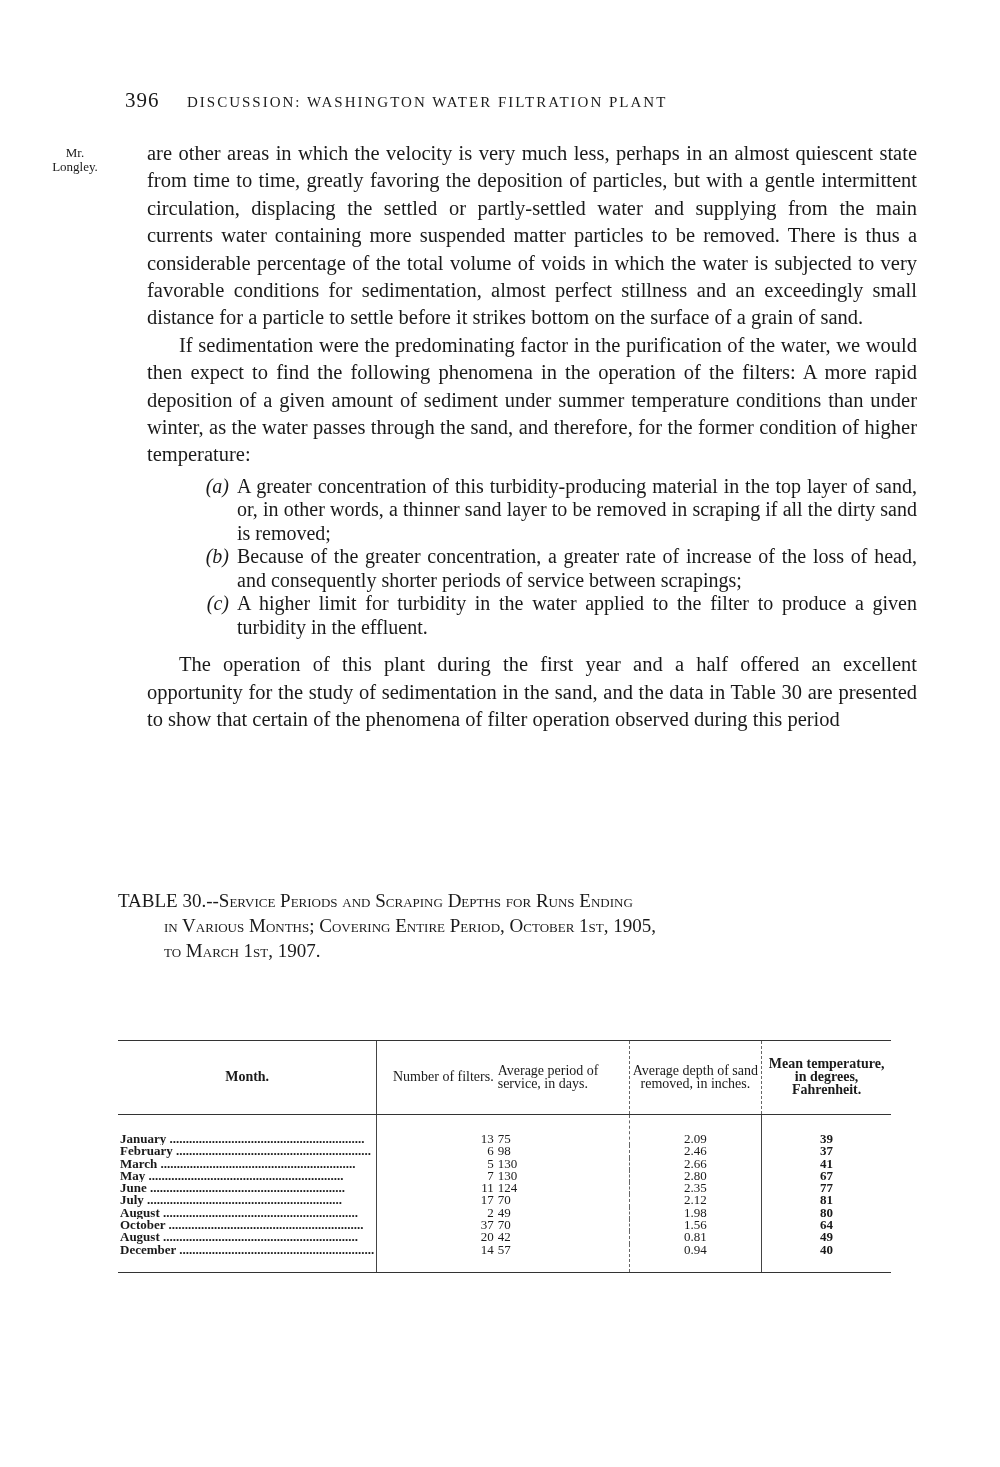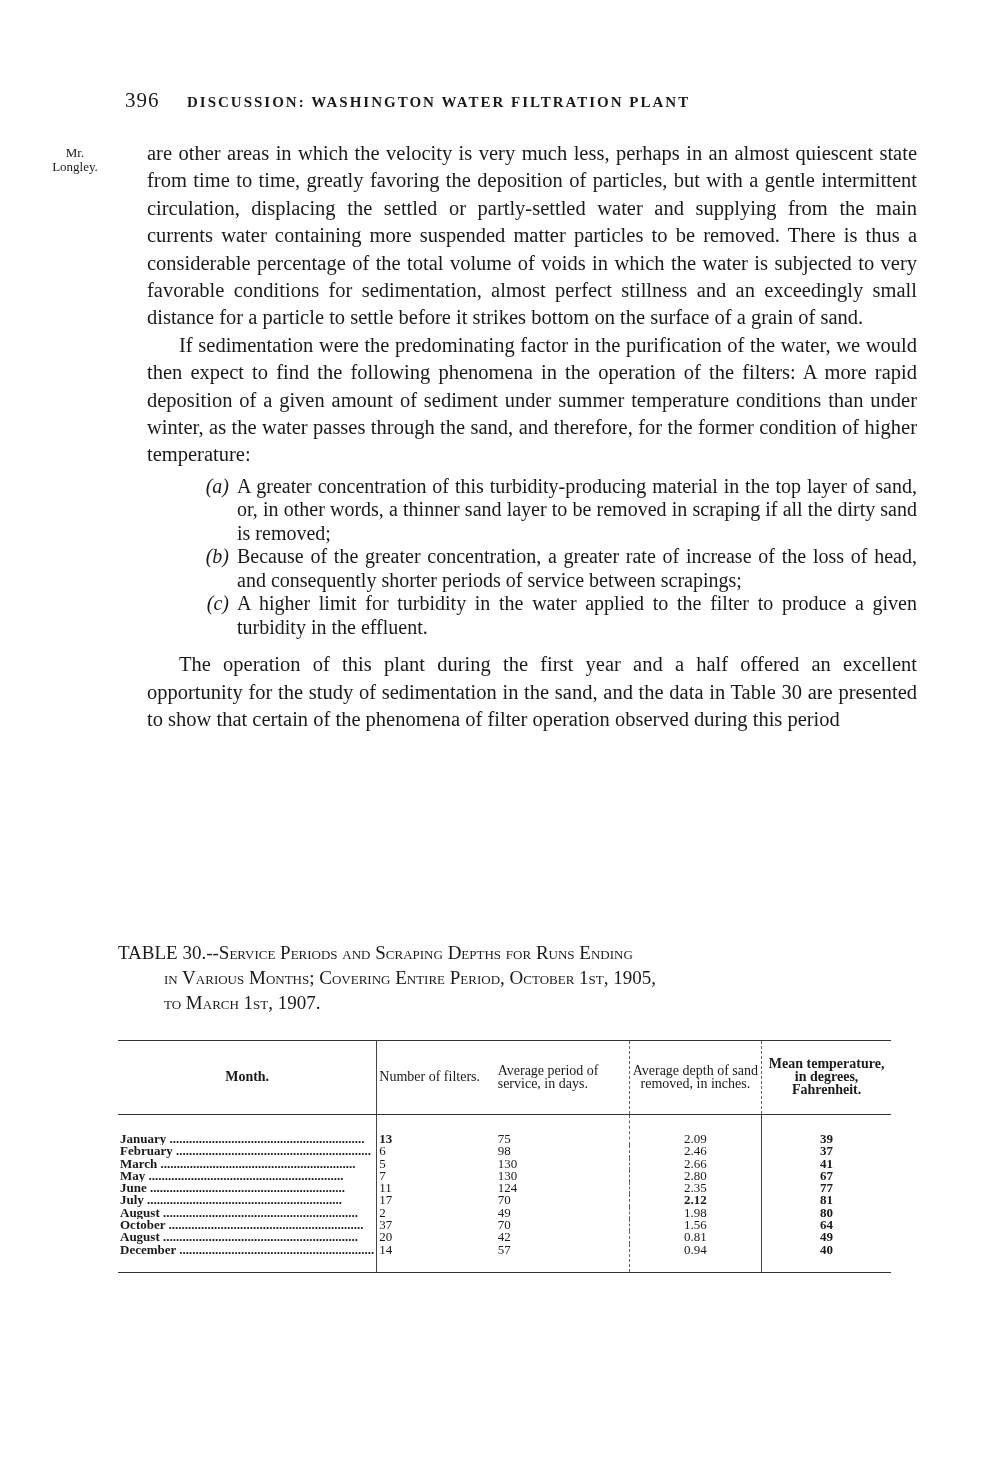--- a/index.html
+++ b/index.html
@@ -3,41 +3,41 @@
 <meta charset="utf-8">
 <style>
   html, body { margin: 0; padding: 0; background: #ffffff; }
   body {
     width: 1000px; height: 1467px; position: relative; overflow: hidden;
     font-family: "Liberation Serif", "DejaVu Serif", serif; color: #1a1a1a;
   }
   .page { position: absolute; left: 0; top: 0; width: 1000px; height: 1467px; }
   .header { position: absolute; left: 125px; top: 88px; width: 700px; font-size: 18px; letter-spacing: 1px; }
   .header .pno { font-size: 21px; margin-right: 22px; }
-  .header .title { font-size: 15px; letter-spacing: 2px; font-weight: bold; }
+  .header .title { font-size: 15px; letter-spacing: 2px; }
   .sidenote { position: absolute; left: 40px; top: 146px; width: 70px; text-align: center; font-size: 13px; line-height: 14px; }
   .body { position: absolute; left: 126px; top: 140px; width: 770px; font-size: 20.5px; line-height: 27.4px; text-align: justify; margin-left: 21px; }
   .body p { margin: 0; }
   .body .indent { text-indent: 32px; }
   .list { margin: 6px 0 0 0; padding: 0; list-style: none; font-size: 20px; line-height: 23.5px; }
   .list li { display: flex; }
   .list .txt { flex: 1; text-align: justify; }
   .list .lblwrap { width: 90px; flex: none; text-align: right; padding-right: 8px; box-sizing: border-box; }
-  .tcap { position: absolute; left: 118px; top: 940px; width: 778px; font-size: 19px; line-height: 25px; }
+  .tcap { position: absolute; left: 118px; top: 888px; width: 778px; font-size: 19px; line-height: 25px; }
   .tcap .l1 { text-indent: 0; }
   .tcap .rest { padding-left: 46px; }
   .sc { font-variant: small-caps; }
   table.data { position: absolute; left: 118px; top: 1040px; width: 773px; border-collapse: collapse; font-size: 13px; }
   table.data th { font-weight: normal; font-size: 14px; line-height: 13px; padding: 16px 2px 18px; vertical-align: middle; border-top: 1px solid #333; border-bottom: 1px solid #333; }
   table.data td { padding: 0 2px; line-height: 12.3px; font-weight: bold; }
   table.data tr.first td { padding-top: 18px; }
   table.data tr.last td { padding-bottom: 16px; border-bottom: 1px solid #333; }
   .c-month { width: 243px; text-align: left; font-weight: bold; }
   .c-month .dots { overflow: hidden; white-space: nowrap; display: block; }
-  .c-num { width: 122px; text-align: left; }
+  .c-num { width: 122px; text-align: right; }
   .c-per { width: 138px; text-align: left; }
   .c-dep { width: 136px; text-align: center; }
   .c-tmp { width: 130px; text-align: center; }
   .vr { border-left: 1px solid #444; }
   .vrd { border-left: 1px dashed #666; }
 </style>
 </head>
 <body>
 
 <div class="page">
@@ -86,21 +86,21 @@
         <th class="c-per">Average period of service, in days.</th>
         <th class="c-dep vrd">Average depth of sand removed, in inches.</th>
         <th class="c-tmp vrd" style="font-weight:bold">Mean temperature, in degrees, Fahrenheit.</th>
       </tr>
     </thead>
     <tbody id="tbody">
         <tr class="first">
           <td class="c-month">
             <span class="dots">January ............................................................</span>
           </td>
-          <td class="c-num vr" style="font-weight: bold;">13</td>
+          <td class="c-num vr" style="font-weight: normal;">13</td>
           <td class="c-per" style="font-weight: normal;">75</td>
           <td class="c-dep vrd" style="font-weight: normal;">2.09</td>
           <td class="c-tmp vr">39</td>
         </tr>
         <tr>
           <td class="c-month">
             <span class="dots">February ............................................................</span>
           </td>
           <td class="c-num vr" style="font-weight: normal;">6</td>
           <td class="c-per" style="font-weight: normal;">98</td>
@@ -133,21 +133,21 @@
           <td class="c-per" style="font-weight: normal;">124</td>
           <td class="c-dep vrd" style="font-weight: normal;">2.35</td>
           <td class="c-tmp vr">77</td>
         </tr>
         <tr>
           <td class="c-month">
             <span class="dots">July ............................................................</span>
           </td>
           <td class="c-num vr" style="font-weight: normal;">17</td>
           <td class="c-per" style="font-weight: normal;">70</td>
-          <td class="c-dep vrd" style="font-weight: bold;">2.12</td>
+          <td class="c-dep vrd" style="font-weight: normal;">2.12</td>
           <td class="c-tmp vr">81</td>
         </tr>
         <tr>
           <td class="c-month">
             <span class="dots">August ............................................................</span>
           </td>
           <td class="c-num vr" style="font-weight: normal;">2</td>
           <td class="c-per" style="font-weight: normal;">49</td>
           <td class="c-dep vrd" style="font-weight: normal;">1.98</td>
           <td class="c-tmp vr">80</td>

